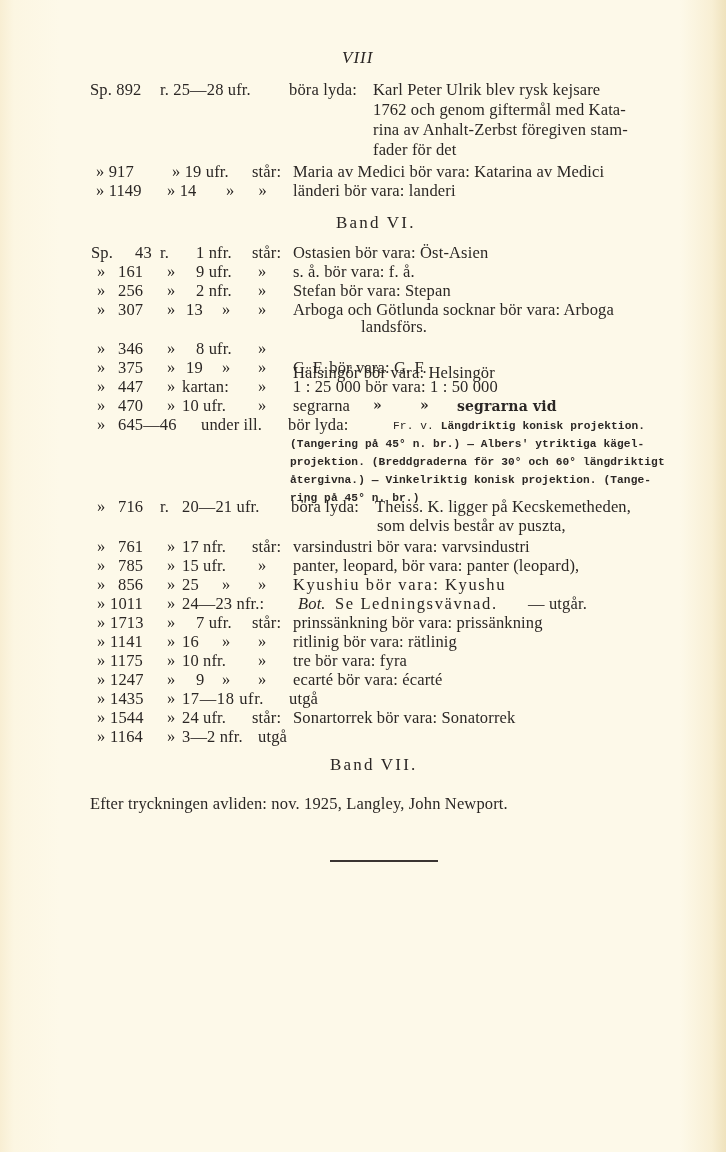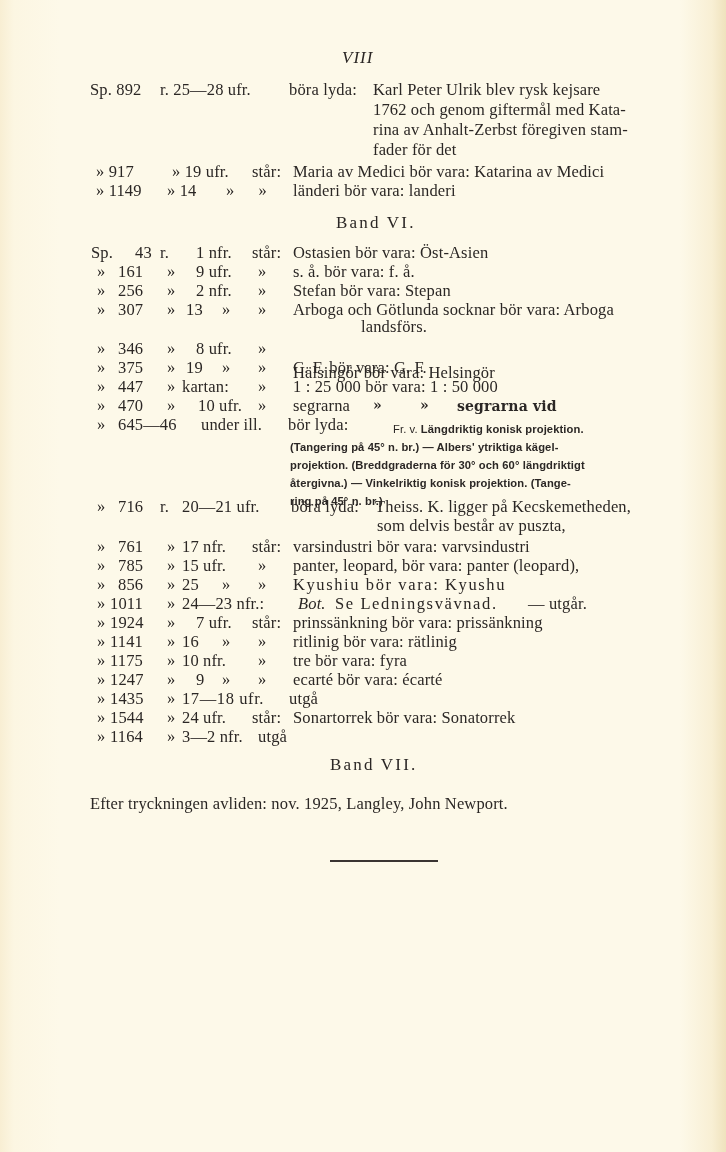--- a/index.html
+++ b/index.html
@@ -16,22 +16,22 @@
   }
   .t {
     position: absolute; white-space: nowrap;
     font-family: "Liberation Serif", "DejaVu Serif", serif;
     font-size: 16.5px; line-height: 19px; letter-spacing: 0.15px;
     color: #2b2725;
   }
   .pageno { font-size: 17px; letter-spacing: 1px; }
   .heading { letter-spacing: 2.2px; font-size: 17px; }
   .small-bold {
-    font-family: Liberation Sans, sans-serif; font-weight: bold;
-    font-size: 11.2px; line-height: 20px; letter-spacing: 0.1px;
+    font-family: Liberation Mono, monospace; font-weight: bold;
+    font-size: 11.2px; line-height: 15px; letter-spacing: 0.1px;
   }
   .small-bold .n { font-weight: normal; }
   .bold { font-family: "DejaVu Serif", serif; font-weight: bold; font-size: 14px; }
   .it { font-style: italic; }
   .spaced { letter-spacing: 1.6px; }
   .rule {
     position: absolute; left: 330px; top: 860px; width: 108px; height: 1.5px;
     background: #3a3532;
   }
 </style>
@@ -125,21 +125,21 @@
       <div class="t" style="left:118px; top:377px;">447</div>
       <div class="t" style="left:167px; top:377px;">»</div>
       <div class="t" style="left:182px; top:377px;">kartan:</div>
       <div class="t" style="left:258px; top:377px;">»</div>
       <div class="t" style="left:293px; top:377px;">1 : 25 000 bör vara: 1 : 50 000</div>
     </div>
     <div>
       <div class="t" style="left:97px; top:396px;">»</div>
       <div class="t" style="left:118px; top:396px;">470</div>
       <div class="t" style="left:167px; top:396px;">»</div>
-      <div class="t" style="left:182px; top:396px;margin-left:16px;">10 ufr.</div>
+      <div class="t" style="left:182px; top:396px;">10 ufr.</div>
       <div class="t" style="left:258px; top:396px;">»</div>
       <div class="t" style="left:293px; top:396px;">segrarna</div>
       <div class="t bold" style="left:373px; top:396px;">»</div>
       <div class="t bold" style="left:420px; top:396px;">»</div>
       <div class="t bold" style="left:457px; top:397px;">segrarna vid</div>
     </div>
     <div>
       <div class="t" style="left:97px; top:415px;">»</div>
       <div class="t" style="left:118px; top:415px;">645—46</div>
       <div class="t" style="left:201px; top:415px;">under ill.</div>
@@ -188,21 +188,21 @@
       <div class="t" style="left:97px; top:594px;">»</div>
       <div class="t" style="left:110px; top:594px;">1011</div>
       <div class="t" style="left:167px; top:594px;">»</div>
       <div class="t" style="left:182px; top:594px;">24—23 nfr.:</div>
       <div class="t it" style="left:298px; top:594px;">Bot.</div>
       <div class="t spaced" style="left:335px; top:594px;">Se Ledningsvävnad.</div>
       <div class="t" style="left:528px; top:594px;">— utgår.</div>
     </div>
     <div>
       <div class="t" style="left:97px; top:613px;">»</div>
-      <div class="t" style="left:110px; top:613px;">1924</div>
+      <div class="t" style="left:110px; top:613px;">1713</div>
       <div class="t" style="left:167px; top:613px;">»</div>
       <div class="t" style="left:196px; top:613px;">7 ufr.</div>
       <div class="t" style="left:252px; top:613px;">står:</div>
       <div class="t" style="left:293px; top:613px;">prinssänkning bör vara: prissänkning</div>
     </div>
     <div>
       <div class="t" style="left:97px; top:632px;">»</div>
       <div class="t" style="left:110px; top:632px;">1141</div>
       <div class="t" style="left:167px; top:632px;">»</div>
       <div class="t" style="left:182px; top:632px;">16</div>

